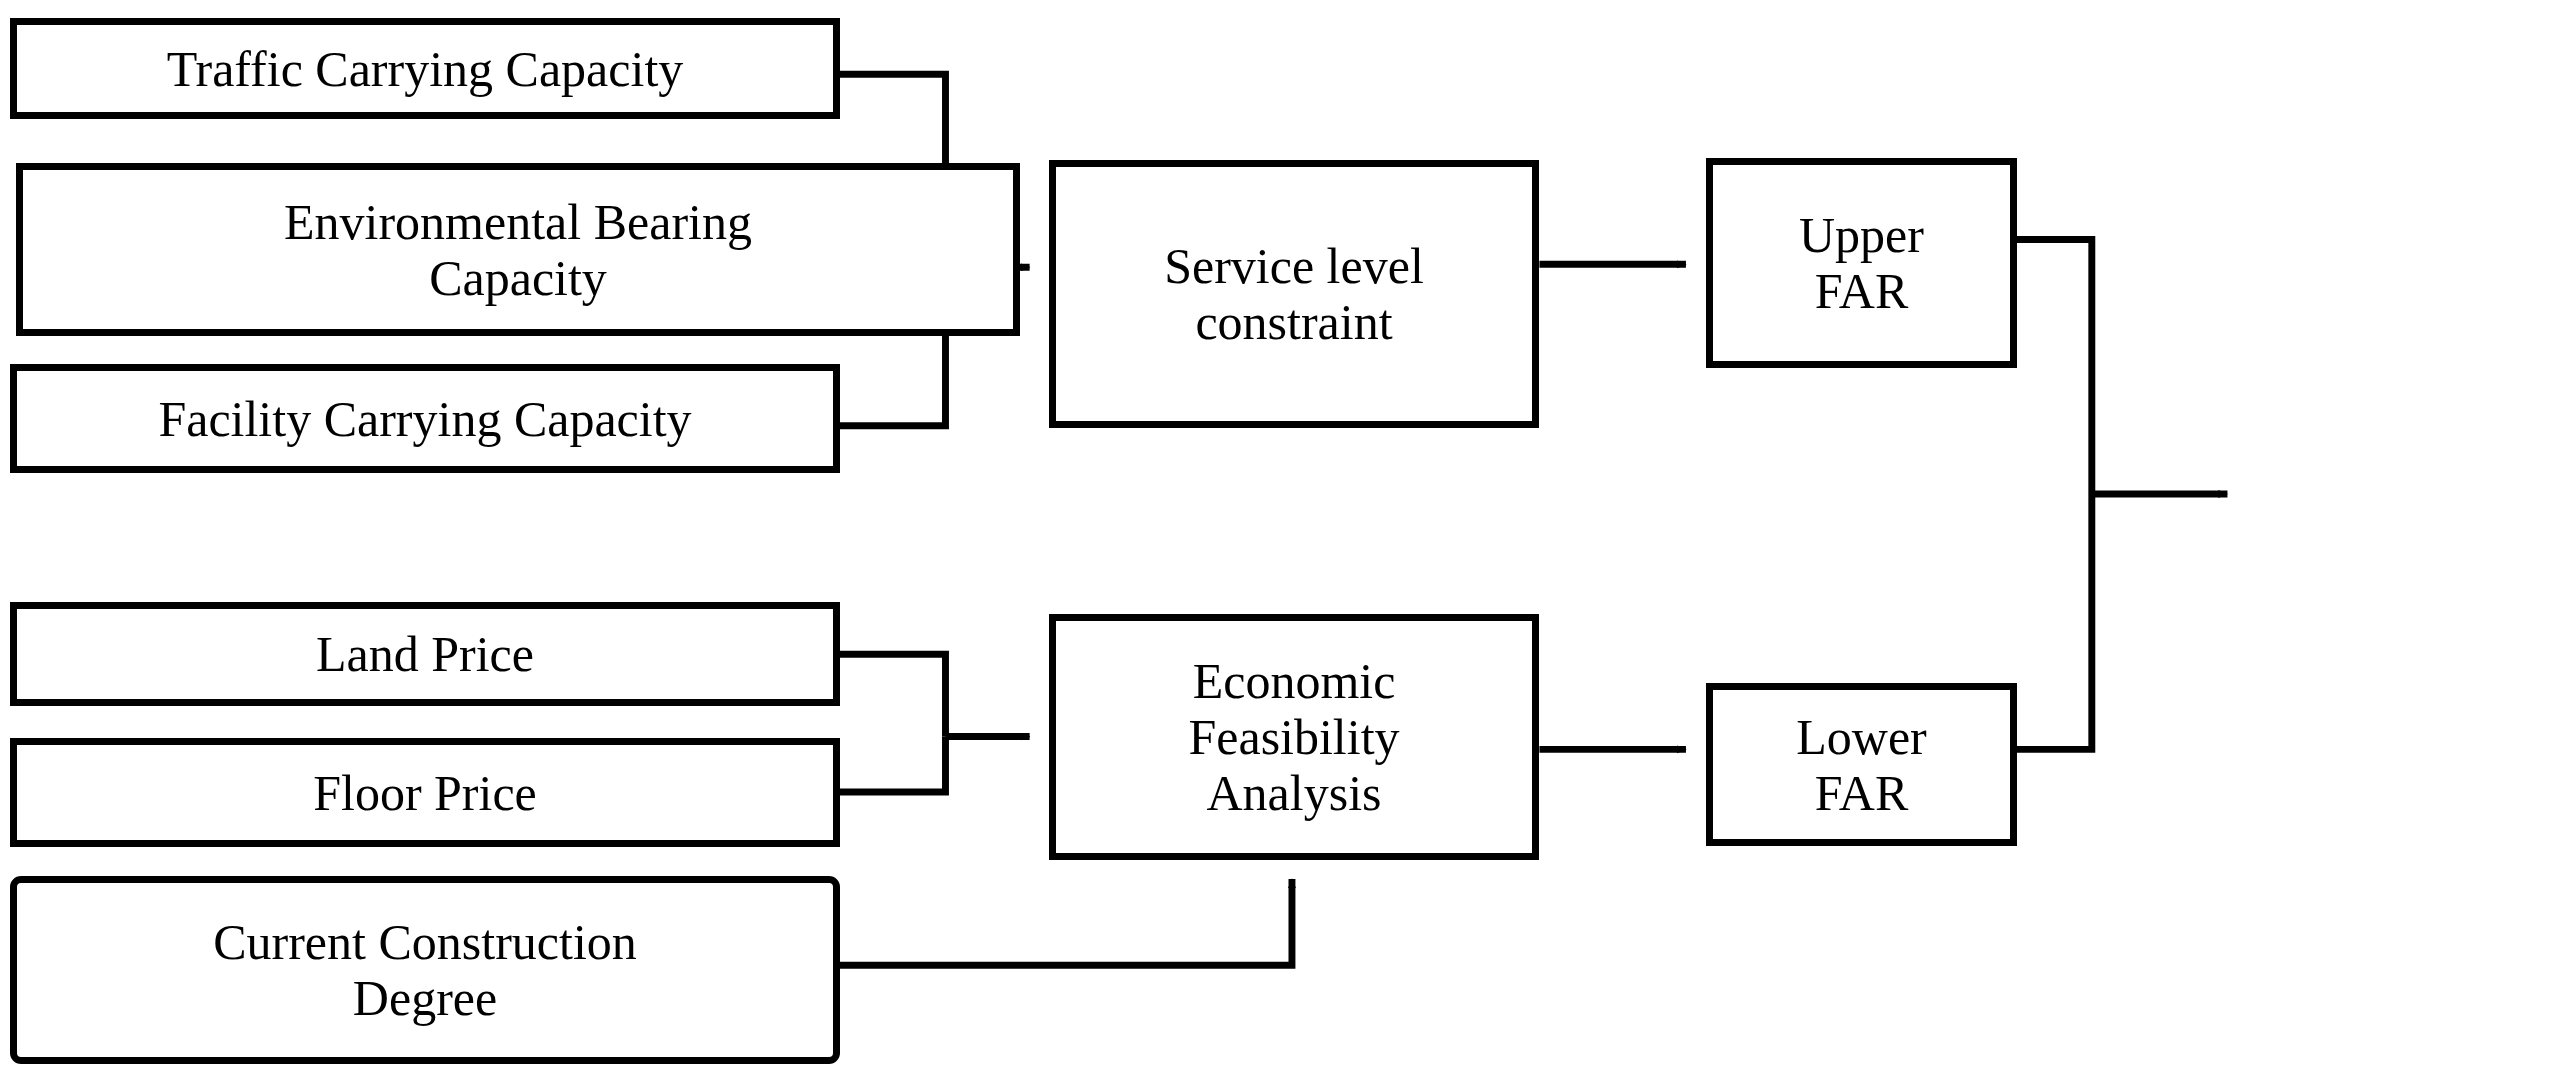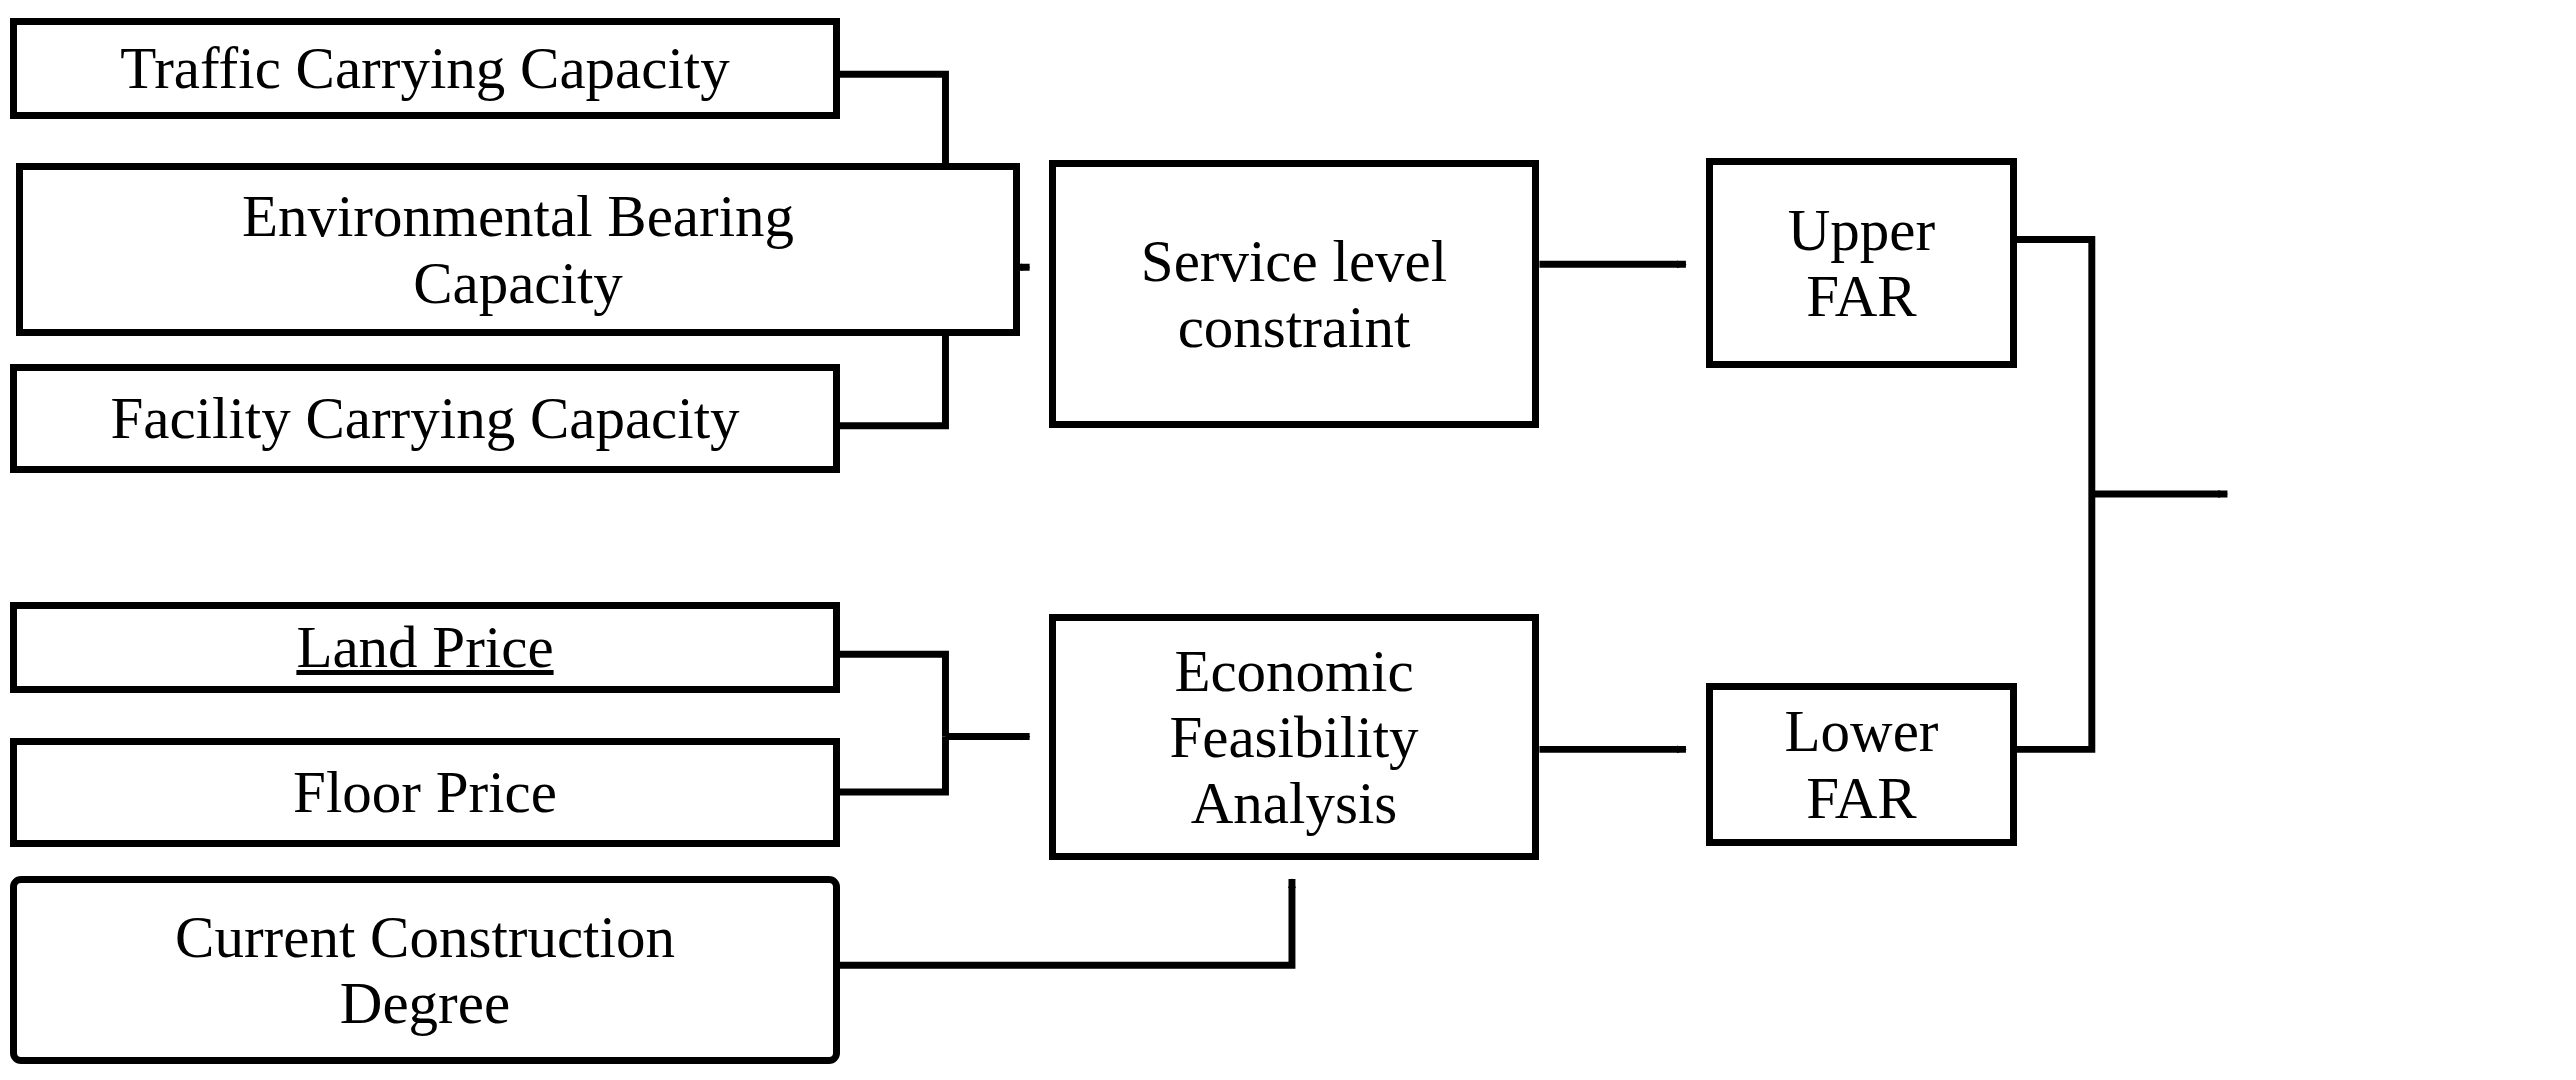--- a/index.html
+++ b/index.html
@@ -29,35 +29,35 @@
     position: absolute;
     box-sizing: border-box;
     border: 7px solid #000000;
     background: #ffffff;
     display: flex;
     align-items: center;
     justify-content: center;
     text-align: center;
     color: #000000;
     line-height: 1.12;
-    font-size: 59px;
+    font-size: 50px;
     letter-spacing: 0px;
     z-index: 2;
   }
   .node .node-label {
     display: block;
     width: 100%;
     padding: 0 10px;
     white-space: pre-line;
   }
   
   #node-traffic   { left: 10px;  top: 18px;  width: 830px; height: 101px; }
   #node-environ   { left: 16px;  top: 163px; width: 1004px; height: 173px; }
   #node-facility  { left: 10px;  top: 364px; width: 830px; height: 109px; }
-  #node-landprice { left: 10px;  top: 602px; width: 830px; height: 91px; text-decoration: underline;  }
+  #node-landprice { left: 10px;  top: 602px; width: 830px; height: 104px;  }
   #node-floorprice{ left: 10px;  top: 738px; width: 830px; height: 109px; }
   #node-current   { left: 10px;  top: 876px; width: 830px; height: 188px; border-radius: 11px; }
   
   #node-service   { left: 1049px; top: 160px; width: 490px; height: 268px; }
   #node-economic  { left: 1049px; top: 614px; width: 490px; height: 246px; }
   
   #node-upperfar  { left: 1706px; top: 158px; width: 311px; height: 210px; }
   #node-lowerfar  { left: 1706px; top: 683px; width: 311px; height: 163px; }
   
   #node-interval  { left: 2247px; top: 386px; width: 319px; height: 216px; }

